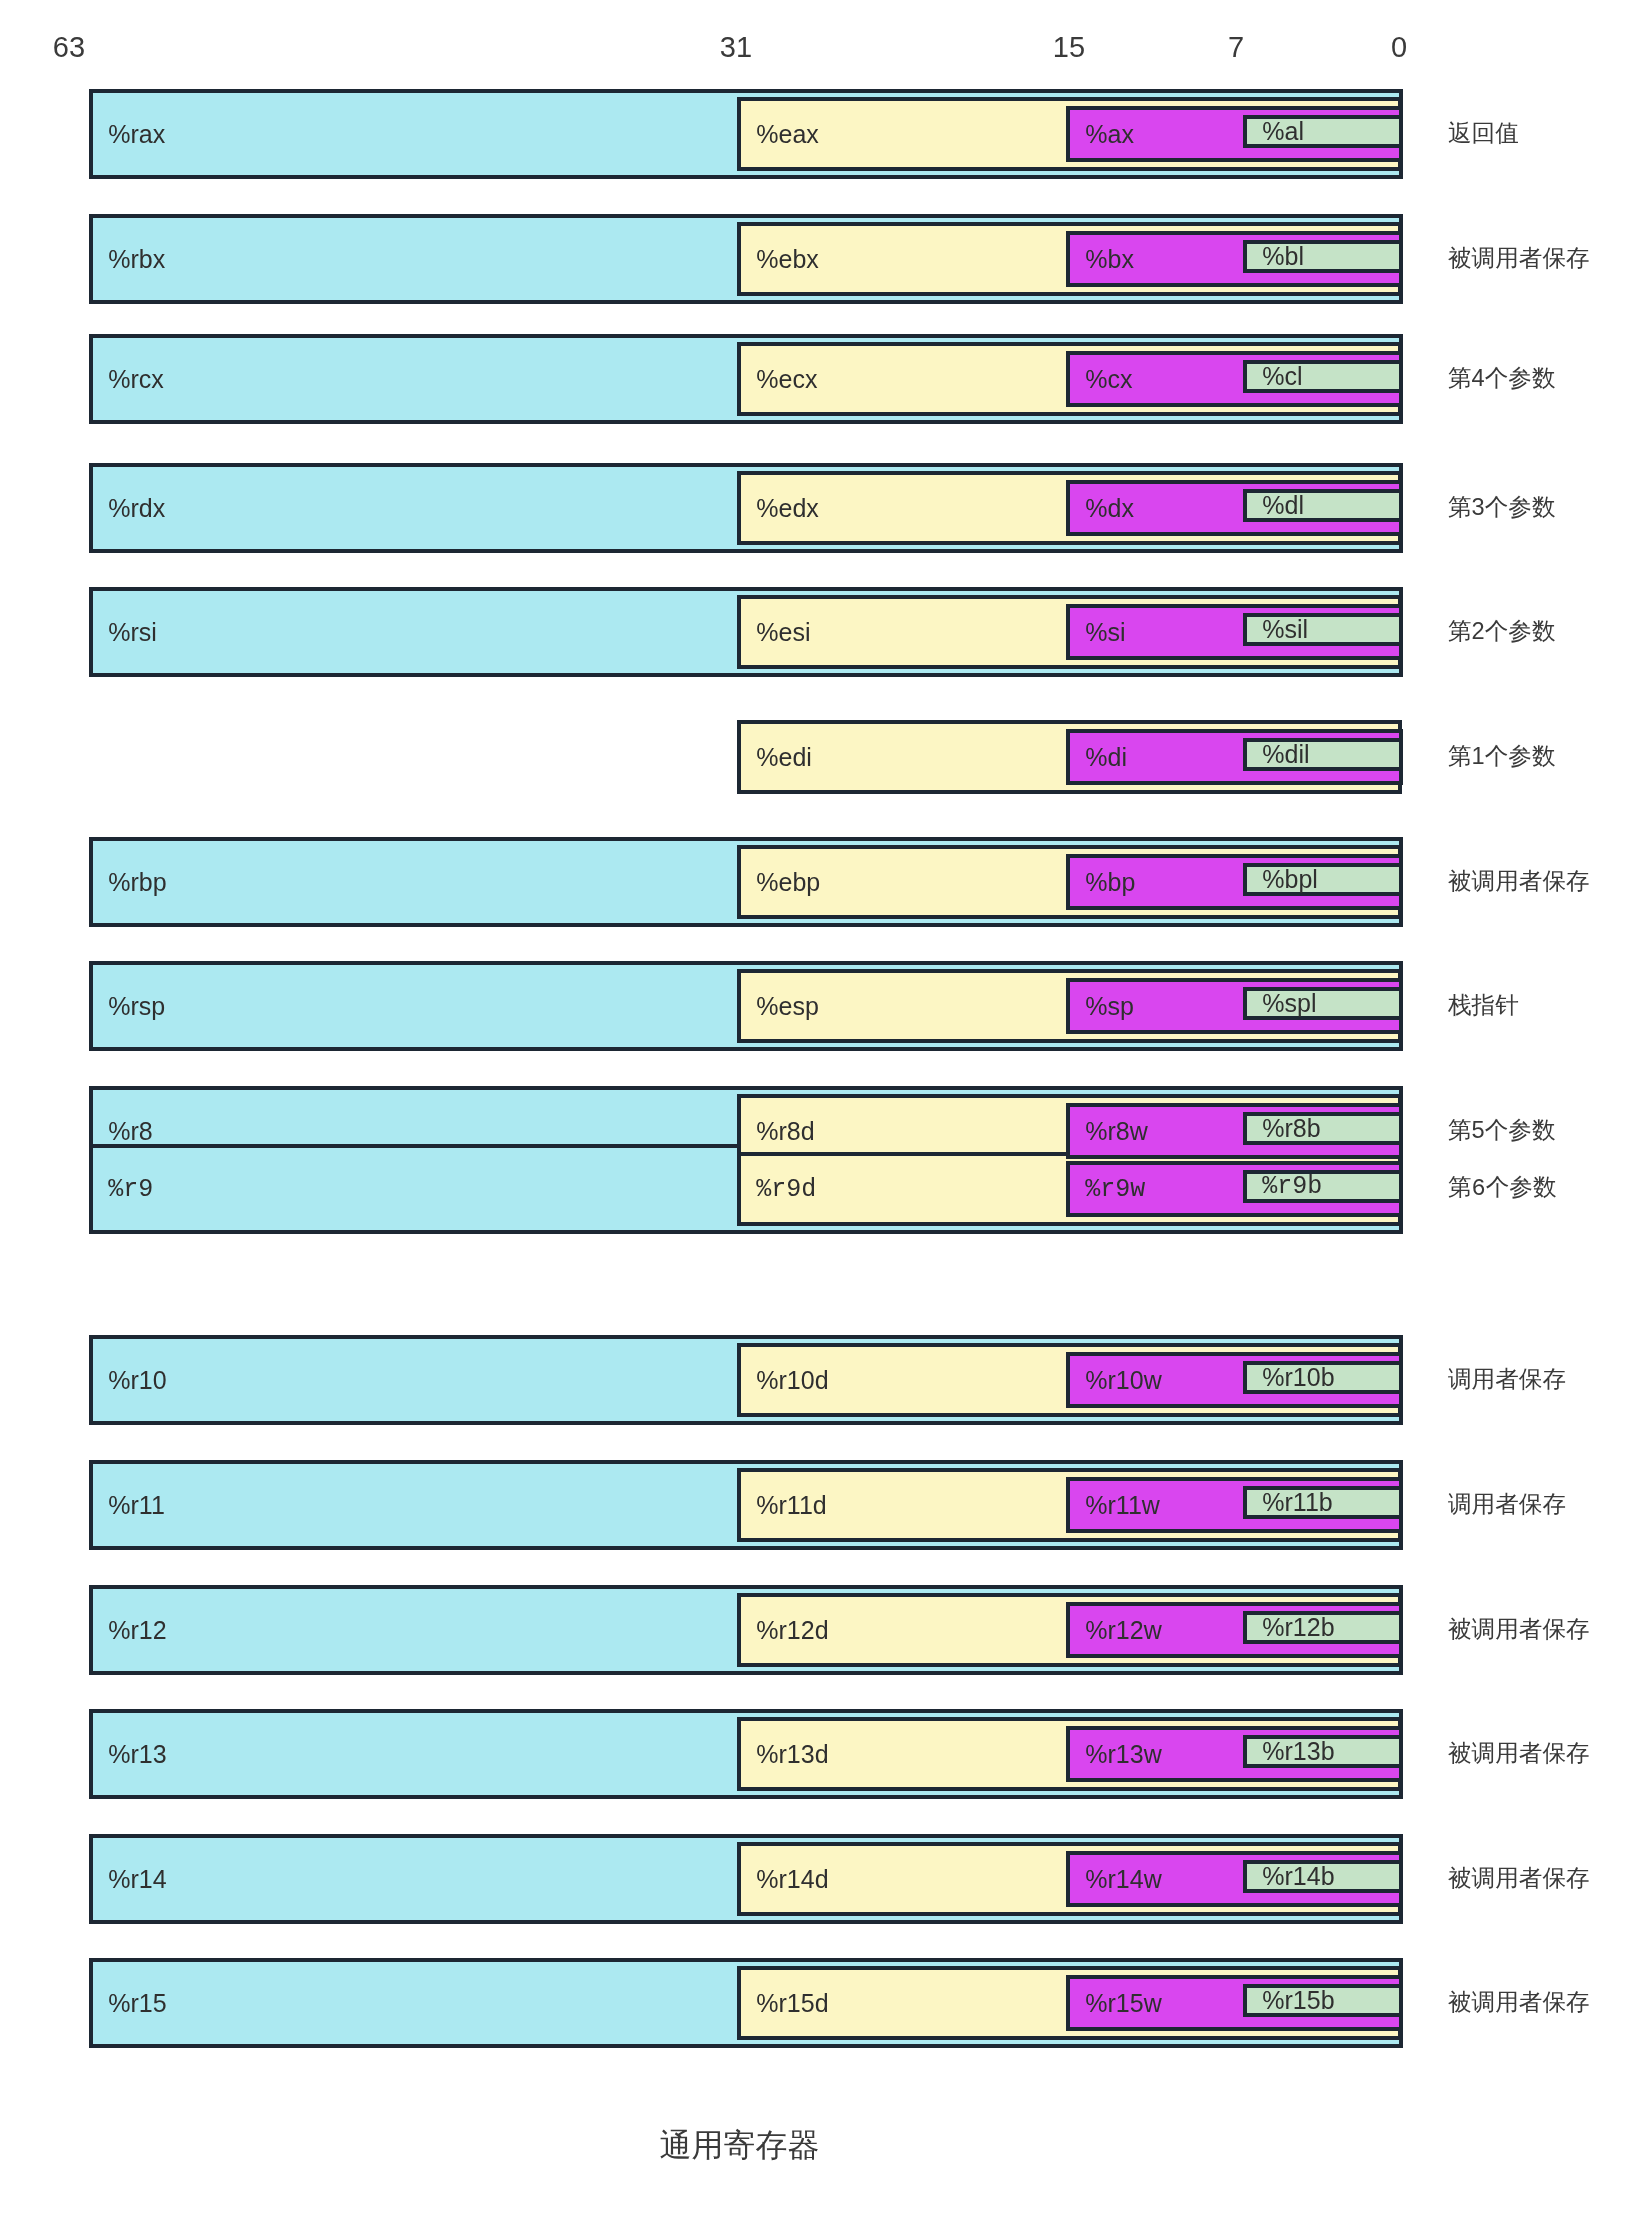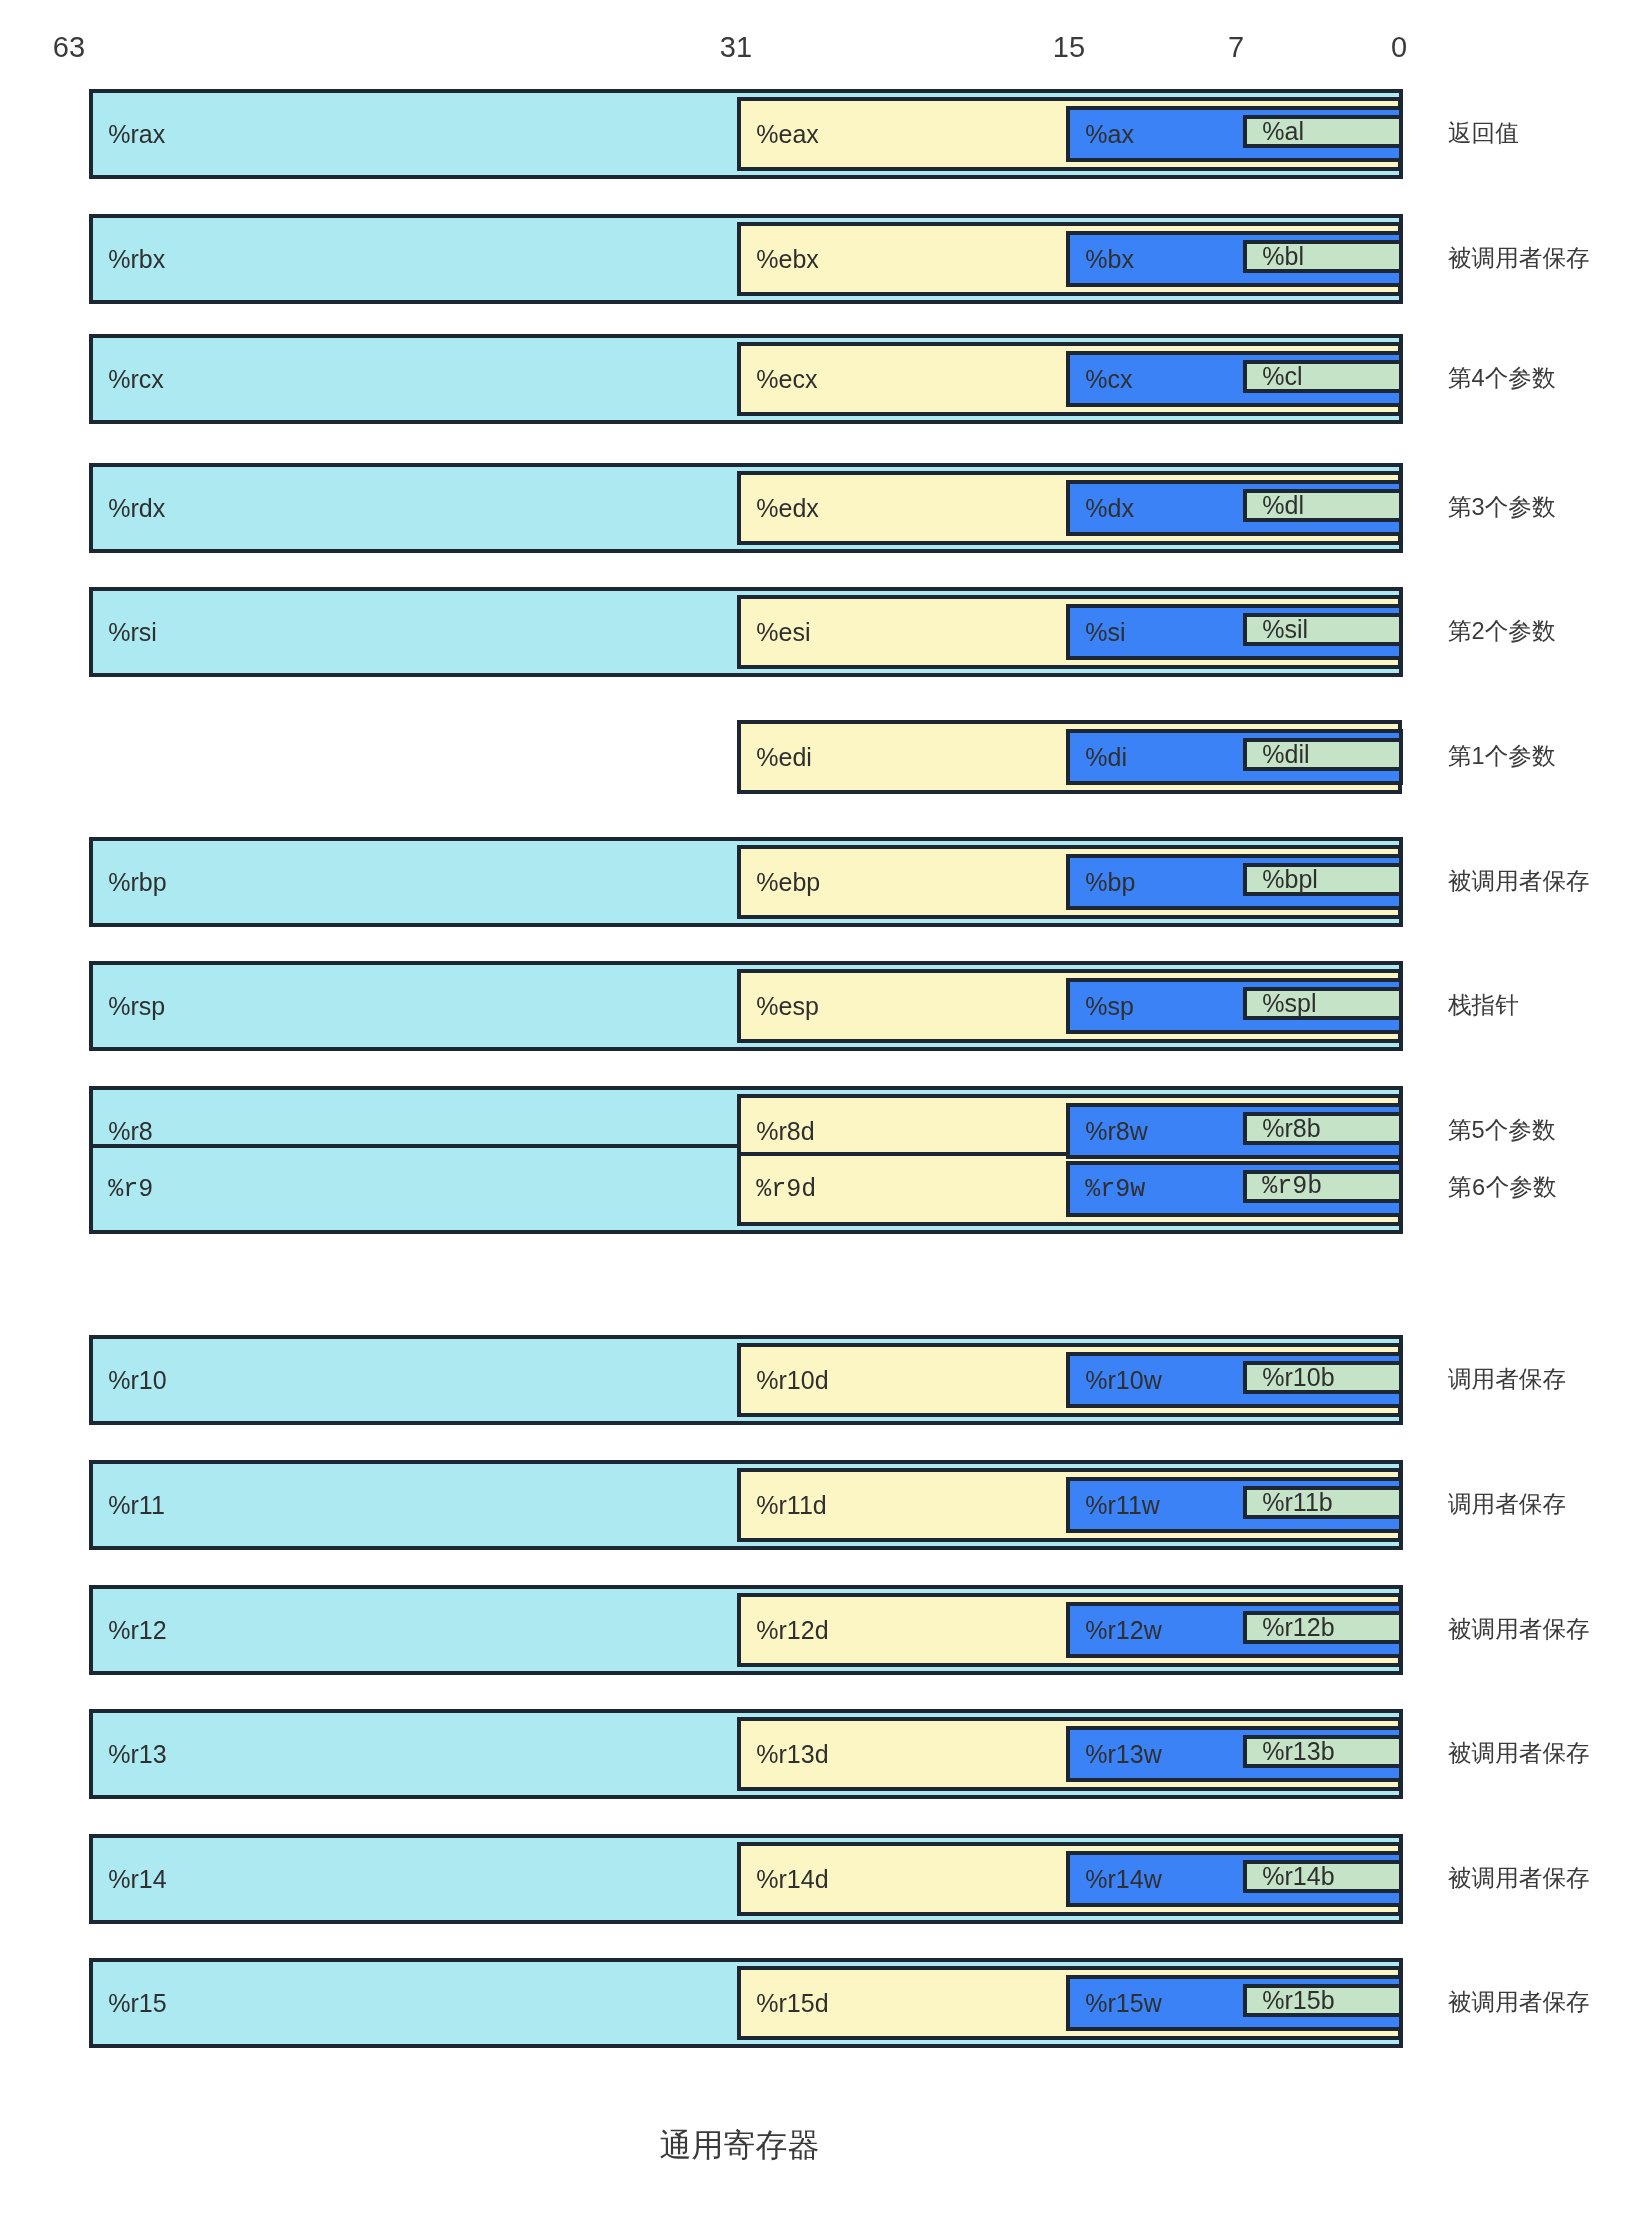--- a/index.html
+++ b/index.html
@@ -83,21 +83,21 @@
     height: 74px;
     background: #fcf6c4;
     z-index: 2;
   }
   
   .box-16 {
     left: 1066px;
     width: 337px;      
     top: 17.4px;
     height: 56px;
-    background: #3b82f6;
+    background: #d946ef;
     z-index: 3;
   }
   
   .box-8 {
     left: 1243px;
     width: 160px;      
     top: 26px;
     height: 33px;
     background: #c5e3c7;
     z-index: 4;

